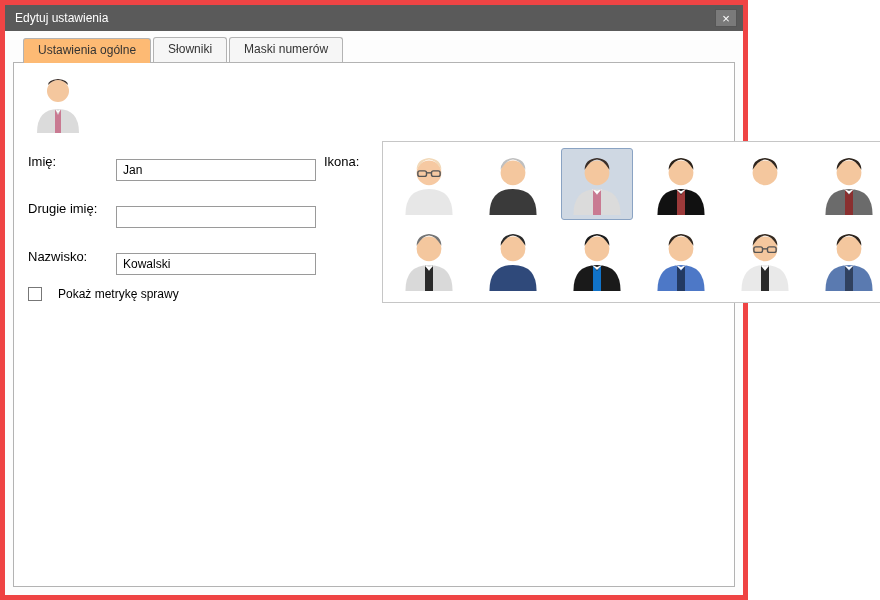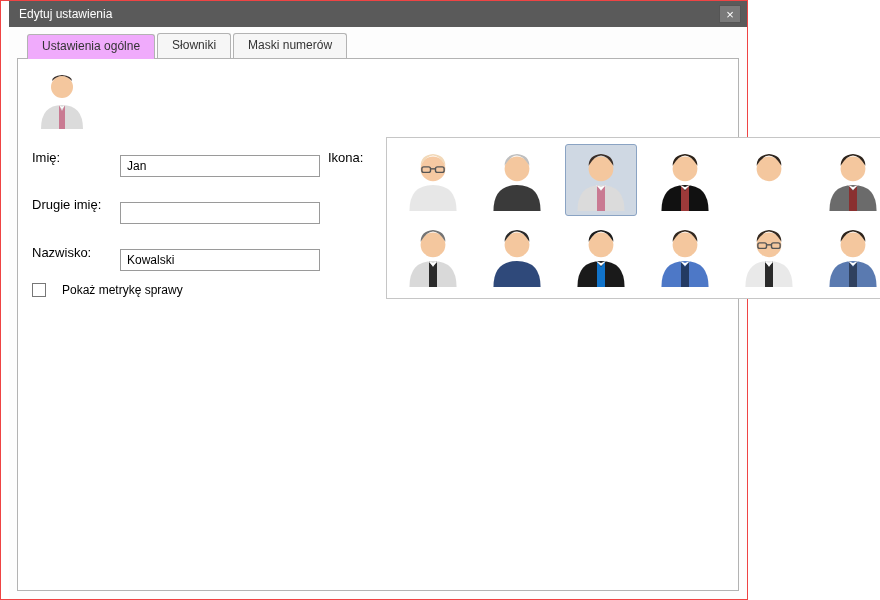--- a/index.html
+++ b/index.html
@@ -6,25 +6,24 @@
   body {
     margin: 0;
     font-family: "Segoe UI", Tahoma, sans-serif;
     font-size: 12px;
     background: #fff;
     color: #000;
   }
   .window {
     width: 748px;
     height: 600px;
-    border: 1px solid #ef4444;
+    border: 5px solid #ef4444;
     display: flex;
     flex-direction: column;
     background: #fff;
-    padding-left: 8px;
   }
   .titlebar {
     background: #5a5a5a;
     color: #fff;
     height: 26px;
     display: flex;
     align-items: center;
     padding: 0 6px 0 10px;
     font-size: 12px;
   }
@@ -62,21 +61,21 @@
     background: #f6f6f6;
     padding: 4px 14px 5px 14px;
     font-size: 12px;
     border-radius: 3px 3px 0 0;
     margin-right: 2px;
     position: relative;
     cursor: pointer;
     color: #333;
   }
   .tab.active {
-    background: #f0abfc;
+    background: #fdba74;
     top: 1px;
     padding-bottom: 6px;
   }
   .tabpanel {
     flex: 1;
     border: 1px solid #b3b3b3;
     background: #fff;
     padding: 10px 14px;
     position: relative;
     display: flex;

